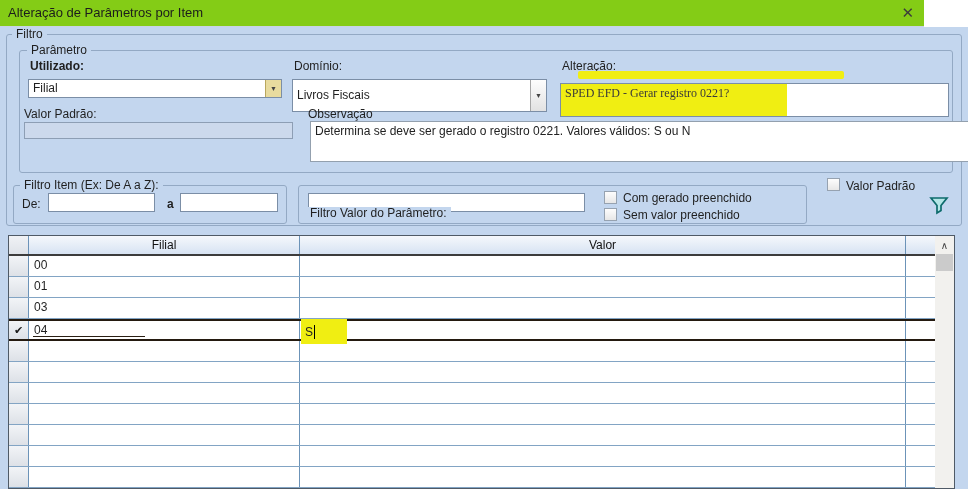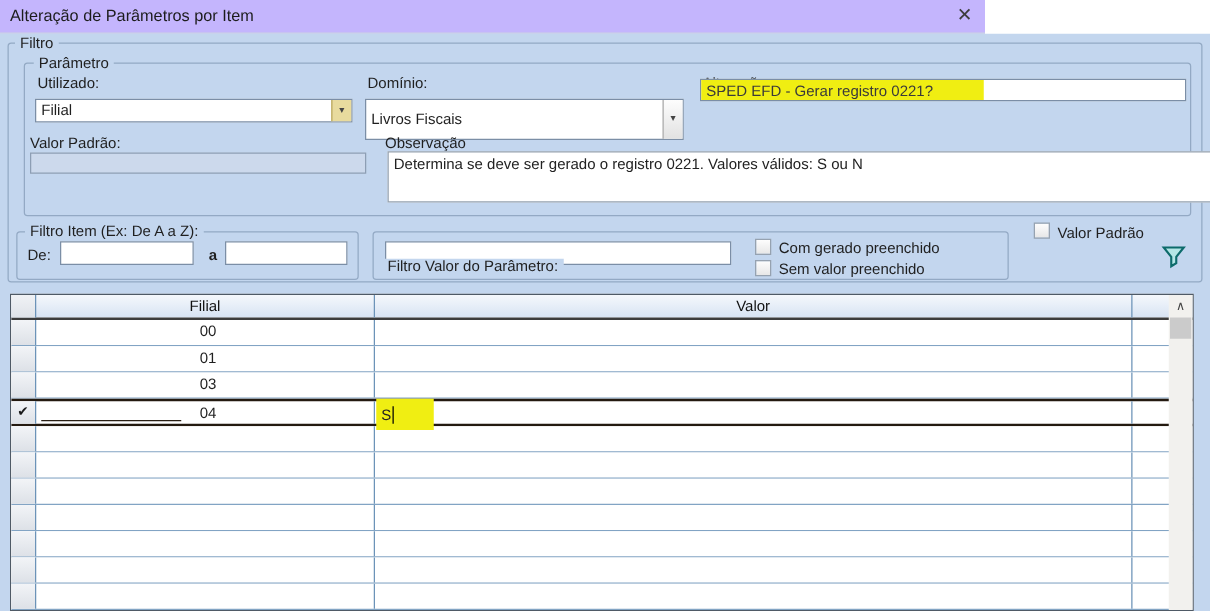--- a/index.html
+++ b/index.html
@@ -2,21 +2,21 @@
 <html><head>
 <meta charset="utf-8">
 <style>
   html,body{margin:0;padding:0;background:#fff;}
   #win{
     position:relative;width:968px;height:489px;overflow:hidden;
     font-family:"Liberation Sans",sans-serif;font-size:12px;color:#1f1f1f;
     background:#fff;user-select:none;
   }
   
-  .titlebar{position:absolute;left:0;top:0;width:788px;height:26px;background:#c4b5fd;border-bottom:1px solid #c9d4e3;}
+  .titlebar{position:absolute;left:0;top:0;width:924px;height:26px;background:#84cc16;border-bottom:1px solid #c9d4e3;}
   .title{position:absolute;left:8px;top:5px;font-size:13px;color:#1c1c1c;}
   .close{position:absolute;right:10px;top:4px;font-size:15px;color:#3c3c3c;cursor:pointer;line-height:18px;}
   
   .content{position:absolute;left:0;top:27px;width:968px;height:462px;background:#c3d6ee;}
   .groupbox{position:absolute;border:1px solid #93a9c4;border-radius:3px;}
   .grouplabel{position:absolute;background:#c3d6ee;padding:0 4px;line-height:13px;z-index:2;}
   .lbl{position:absolute;white-space:nowrap;}
   .field{position:absolute;background:#fff;border:1px solid #7b8ea6;box-sizing:border-box;}
   .combo{display:flex;align-items:center;}
   .combo .val{flex:1;padding-left:4px;line-height:17px;overflow:hidden;white-space:nowrap;}
@@ -40,21 +40,21 @@
   .ghead{display:flex;height:20px;border-bottom:2px solid #3c3c3c;box-sizing:border-box;background:linear-gradient(#f5f8fc,#d7e3f3);}
   .hcell{box-sizing:border-box;text-align:center;line-height:18px;color:#111;}
   .cell{box-sizing:border-box;}
   .w-sel{width:20px;border-right:1px solid #6c93b8;}
   .w-fil{width:271px;border-right:1px solid #6c93b8;}
   .w-val{width:606px;border-right:1px solid #6c93b8;}
   .w-fill{flex:1;}
   .ghead .w-sel{background:linear-gradient(#f0f2f5,#dfe3e9);}
   .grow{display:flex;height:21px;border-bottom:1px solid #82a4c4;box-sizing:border-box;background:#fff;position:relative;}
   .grow .w-sel{background:linear-gradient(#f2f4f7,#dde1e7);text-align:center;font-size:11px;line-height:19px;color:#1a1a1a;}
-  .grow .w-fil{padding-left:5px;line-height:19px;position:relative;text-align:center;}
+  .grow .w-fil{padding-left:5px;line-height:19px;position:relative;}
   .grow .w-val{position:relative;}
   .grow.current{height:22px;border-top:2px solid #241a10;border-bottom:2px solid #241a10;}
   .grow.current .w-fil::after{content:"";position:absolute;left:4px;top:15px;width:112px;height:1px;background:#2a1f14;}
   .editor{display:none;}
   .grow.current .editor{display:flex;position:absolute;left:1px;top:-2px;height:25px;min-width:46px;background:#f0ee12;align-items:center;padding-left:4px;z-index:3;box-sizing:border-box;}
   .editor .etxt{color:#222;}
   .editor .caret{width:1px;height:14px;background:#000;margin-left:1px;}
   .vscroll{position:absolute;right:0;top:0;width:19px;height:100%;background:#f2f1ee;z-index:4;}
   .vscroll .uparrow{height:18px;display:flex;align-items:center;justify-content:center;color:#444;font-size:10px;cursor:pointer;}
   .vscroll .thumb{margin:0 1px;height:17px;background:#cbcbcb;cursor:pointer;}
@@ -70,35 +70,35 @@
   </div>
 
   <div class="content">
 
     <div class="groupbox" style="left:6px;top:7px;width:954px;height:190px;"></div>
     <span class="grouplabel" style="left:12px;top:1px;">Filtro</span>
 
     <div class="groupbox" style="left:19px;top:23px;width:932px;height:121px;"></div>
     <span class="grouplabel" style="left:27px;top:17px;">Parâmetro</span>
 
-    <span class="lbl" style="left:30px;top:32px;">Utilizado:</span>
+    <span class="lbl" style="left:30px;top:32px;font-weight:bold;">Utilizado:</span>
     <div class="field combo" style="left:28px;top:52px;width:254px;height:19px;">
       <span class="val">Filial</span>
       <span class="btn btn-tan">▼</span>
     </div>
 
     <span class="lbl" style="left:294px;top:32px;">Domínio:</span>
     <div class="field combo" style="left:292px;top:52px;width:255px;height:33px;">
       <span class="val">Livros Fiscais</span>
       <span class="btn btn-gray">▼</span>
     </div>
 
     <span class="lbl" style="left:562px;top:32px;">Alteração:</span>
     <div class="hl-streak"></div>
-    <div class="field param-field" style="left:560px;top:36px;width:389px;height:18px;">
+    <div class="field param-field" style="left:560px;top:56px;width:389px;height:34px;font-family:Liberation Serif, serif;">
       <span class="param-hl"></span>
       <span class="param-txt">SPED EFD - Gerar registro 0221?</span>
     </div>
 
     <span class="lbl" style="left:24px;top:80px;">Valor Padrão:</span>
     <div class="field disabled-field" style="left:24px;top:95px;width:269px;height:17px;">
       <span></span>
     </div>
 
     <span class="lbl" style="left:308px;top:80px;">Observação</span>

